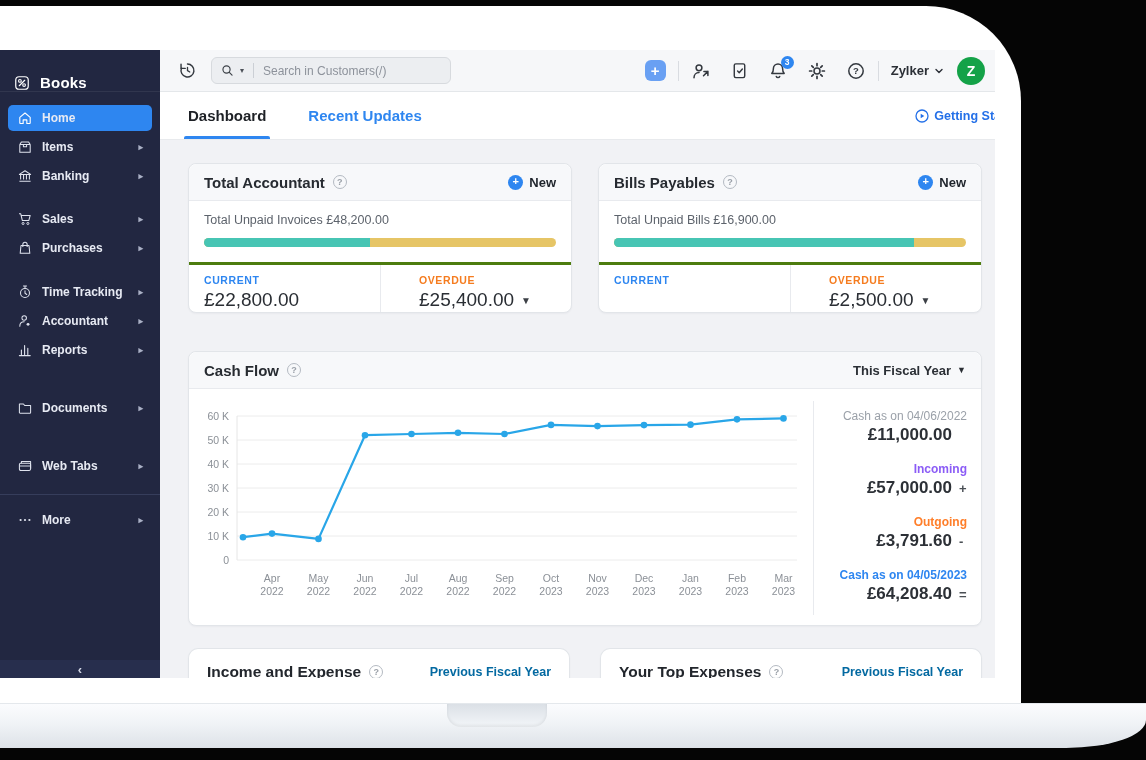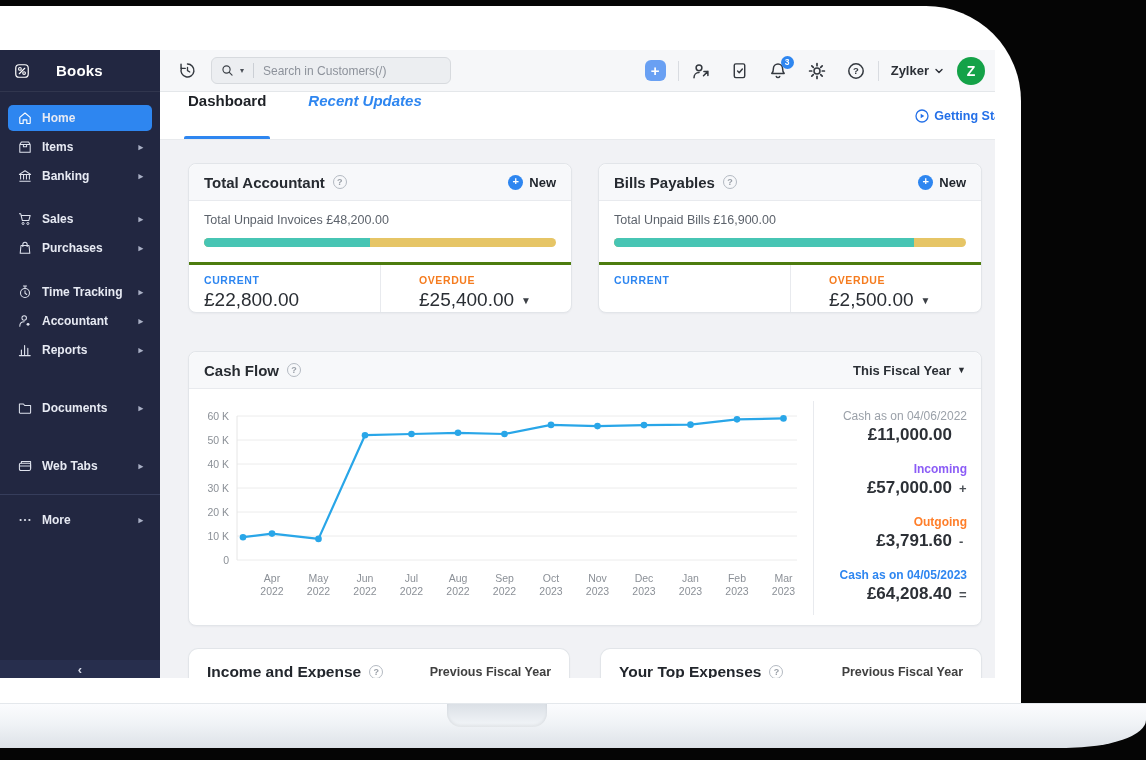--- a/index.html
+++ b/index.html
@@ -17,21 +17,21 @@
     background:linear-gradient(180deg,#dbe0e6,#f3f6f9);
     border-radius:0 0 14px 14px; box-shadow:inset 0 -2px 3px rgba(0,0,0,.07); }
 
   
   .app { position:absolute; left:0; top:44px; width:995px; height:628px;
     display:flex; background:#f1f2f5; overflow:hidden; }
 
   
   .sidebar { width:160px; height:100%; background:#222741; flex:none;
     position:relative; display:flex; flex-direction:column; }
-  .logo-row { height:42px; display:flex; align-items:center; gap:26px;
+  .logo-row { height:42px; display:flex; align-items:flex-end; gap:10px;
     padding-left:14px; border-bottom:1px solid rgba(255,255,255,.07); flex:none; }
   .logo-text { color:#fff; font-size:15px; font-weight:700; letter-spacing:.2px; }
   .nav { padding-top:10px; }
   .nav-item { height:26px; margin:3px 8px 0 8px; padding:0 9px; border-radius:5px;
     display:flex; align-items:center; gap:9px; color:#e7eaf3; font-size:12px;
     font-weight:700; cursor:pointer; }
   .nav-item .arr { margin-left:auto; font-size:9px; color:#aab0c5; }
   .nav-item.active { background:#2e86f0; }
   .gap1 { margin-top:17px; } .gap2 { margin-top:18px; } .gap3 { margin-top:32px; }
   .nav-divider { height:1px; background:#363d5b; margin:15px 0 0 0; }
@@ -64,26 +64,26 @@
     display:flex; align-items:center; justify-content:center; padding:0 3px; }
   .account { display:flex; align-items:center; gap:5px; cursor:pointer;
     font-size:13px; font-weight:700; color:#2b2f36; margin-right:13px; }
   .avatar { width:28px; height:28px; border-radius:50%; background:#14a248;
     color:#fff; font-size:14px; font-weight:700; display:flex; align-items:center;
     justify-content:center; cursor:pointer; margin-right:2px; }
 
   
   .tabbar { height:48px; flex:none; background:#fff; border-bottom:1px solid #e8eaed;
     display:flex; align-items:center; padding-left:28px; overflow:hidden; }
-  .tab { height:100%; display:flex; font-size:15px; font-weight:700;
+  .tab { height:100%; display:flex; align-items:center; font-size:15px; font-weight:700;
     cursor:pointer; position:relative; margin-right:42px; }
   .tab.active { color:#1d2025; }
   .tab.active::after { content:""; position:absolute; left:-4px; right:-4px; bottom:0;
     height:3px; background:#2e86f0; border-radius:2px 2px 0 0; }
-  .tab.inactive { color:#2e86f0;font-style:italic; }
+  .tab.inactive { color:#2e86f0; }
   .getting-started { margin-left:auto; display:flex; align-items:center; gap:5px;
     color:#2470e8; font-size:12.5px; font-weight:700; cursor:pointer;
     white-space:nowrap; margin-right:-6px; }
 
   
   .content { flex:1; overflow:hidden; padding:23px 13px 0 28px; position:relative; }
   .cards-row { display:flex; gap:26px; }
   .card { background:#fff; border:1px solid #e2e5e9; border-radius:8px;
     box-shadow:0 1px 2px rgba(20,30,50,.04); }
   .summary-card { width:384px; height:150px; overflow:hidden; }
@@ -132,21 +132,21 @@
     display:flex; align-items:baseline; gap:7px; }
   .cf-sign { font-size:13px; color:#4a4f55; width:8px; text-align:left; }
   .cf-gap { height:17px; }
 
   
   .bottom-row { display:flex; gap:30px; margin-top:22px; }
   .bottom-card { width:382px; border-radius:10px 10px 0 0; height:70px;
     border-bottom:none; }
   .bc-header { height:46px; display:flex; align-items:center; padding:0 18px; gap:8px; }
   .bc-title { font-size:15.5px; font-weight:700; color:#22262c; }
-  .bc-period { margin-left:auto; font-size:12.5px; font-weight:700; color:#404040; }
+  .bc-period { margin-left:auto; font-size:12.5px; font-weight:700; color:#0369a1; }
 
   svg.tbsvg { display:block; }
 </style>
 </head>
 <body>
 
 <div class="stage">
   <div class="laptop-screen">
     <div class="app">
 

